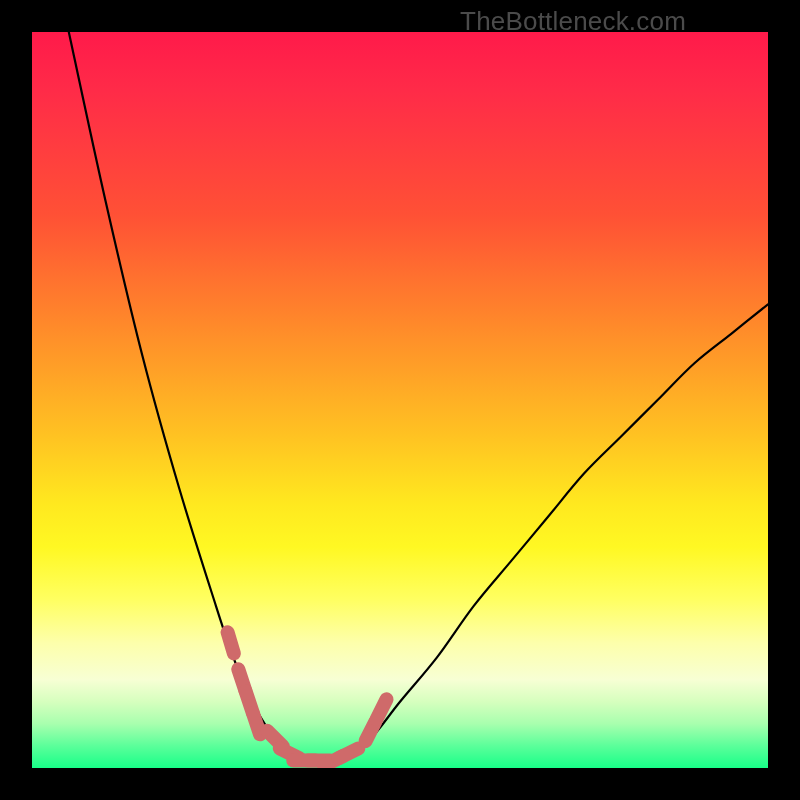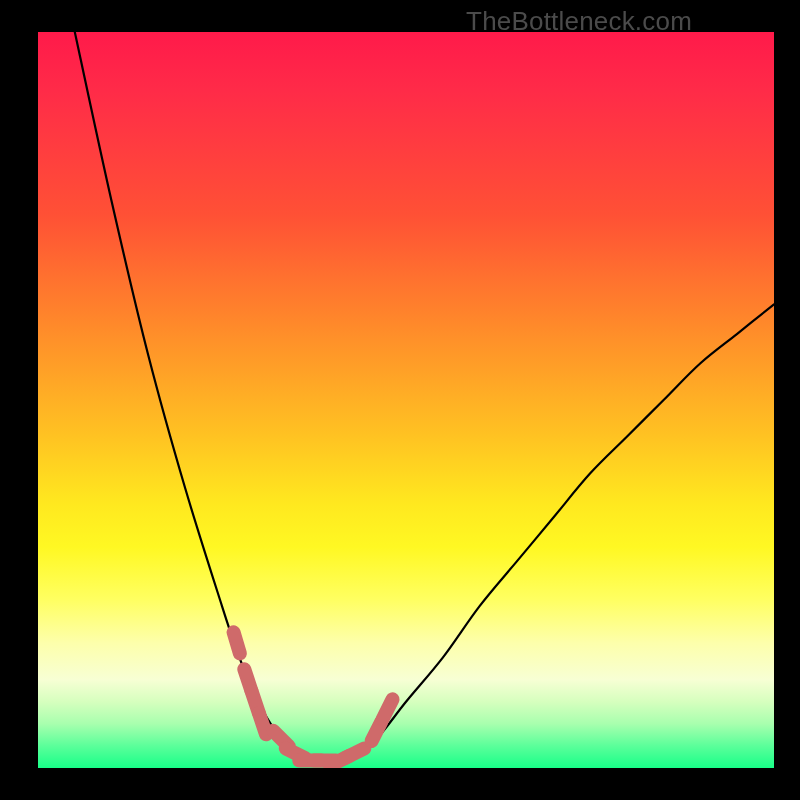--- a/index.html
+++ b/index.html
@@ -7,21 +7,21 @@
     padding: 0;
     width: 800px;
     height: 800px;
     background: #000;
     overflow: hidden;
     font-family: Arial, Helvetica, sans-serif;
   }
   .frame {
     position: absolute;
     top: 0;
-    left: 6px;
+    left: 0;
     width: 700px;
     height: 800px;
     background: #000;
   }
   .plot {
     position: absolute;
     top: 32px;
     left: 32px;
     width: 736px;
     height: 736px;

